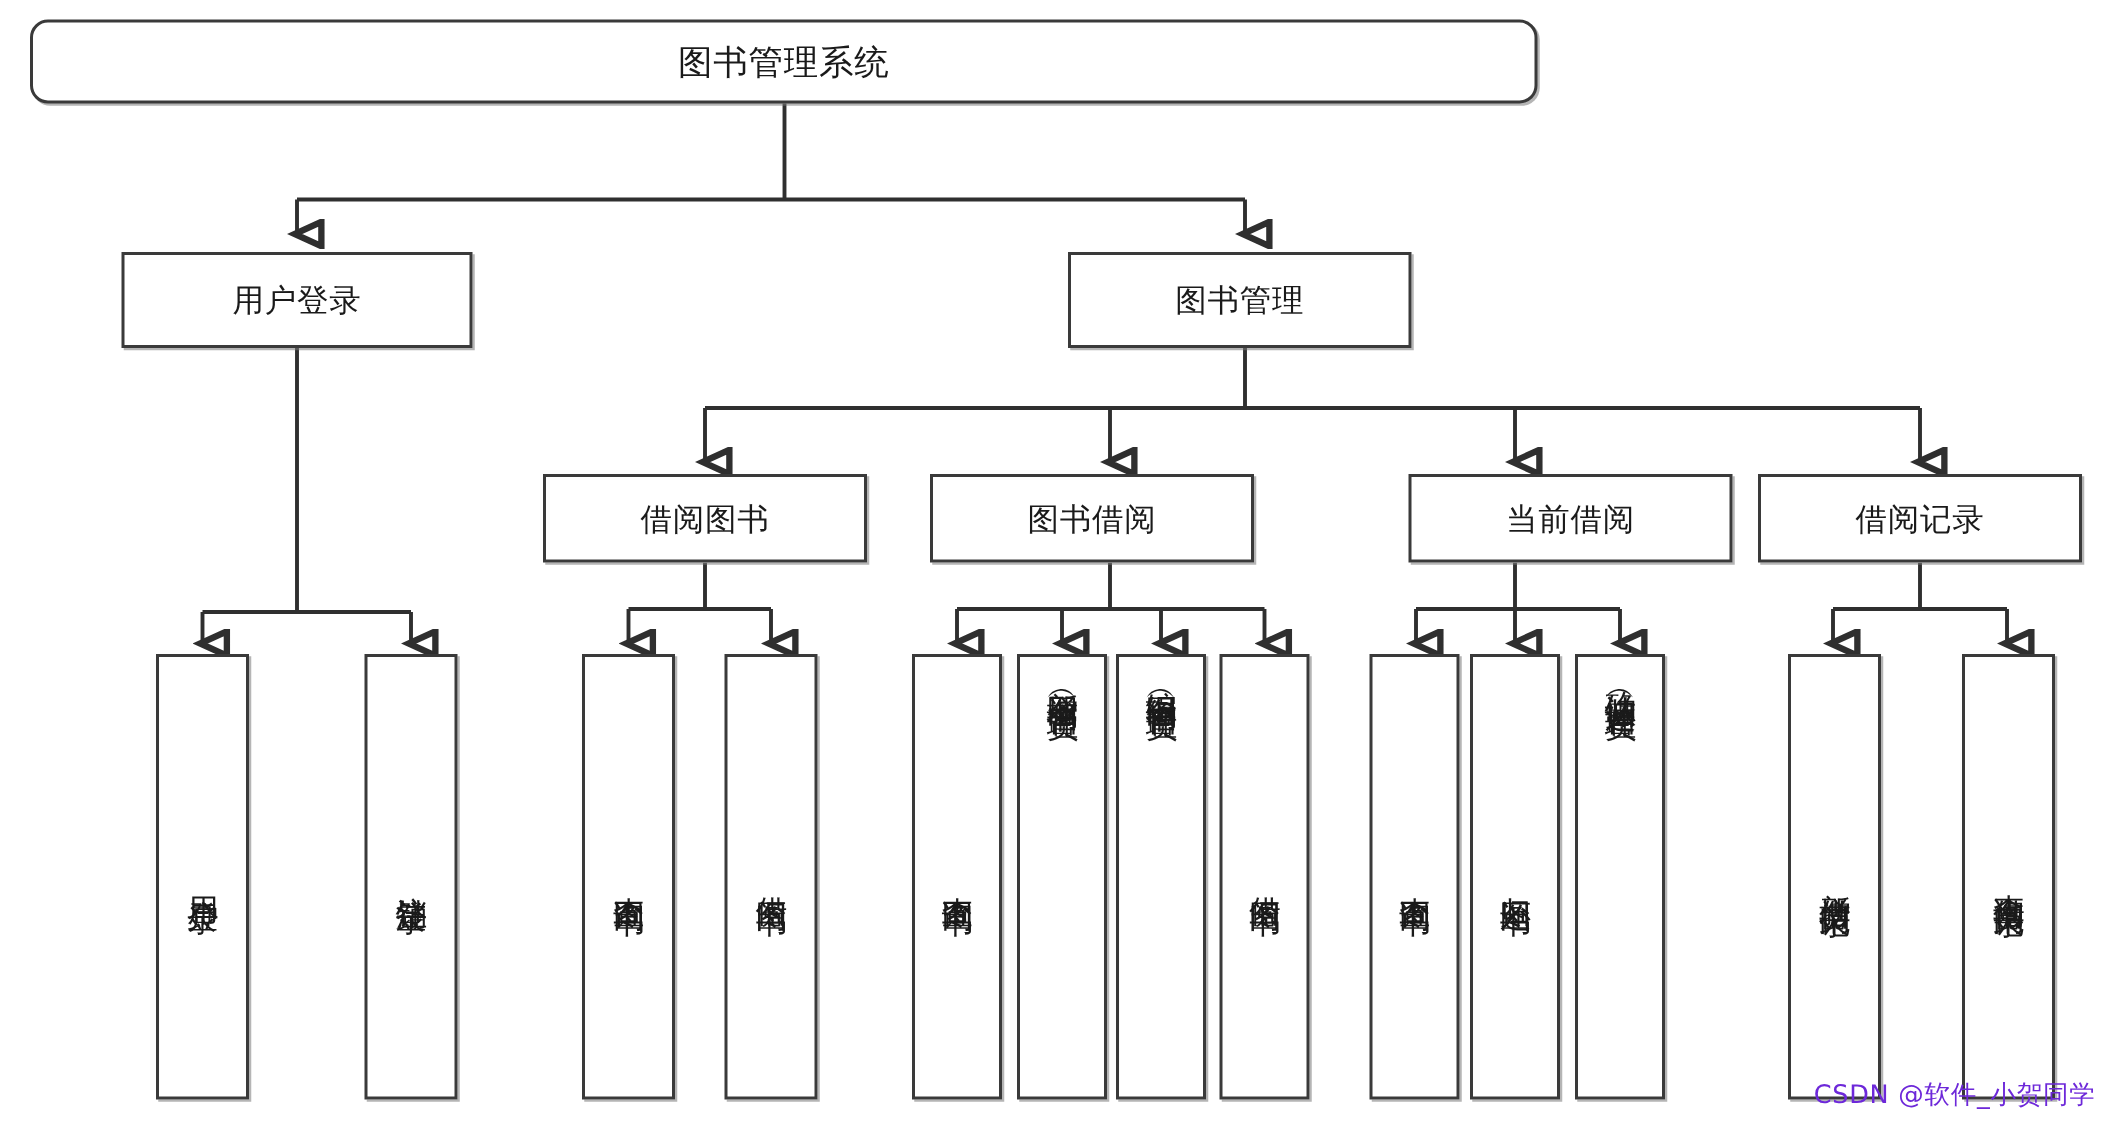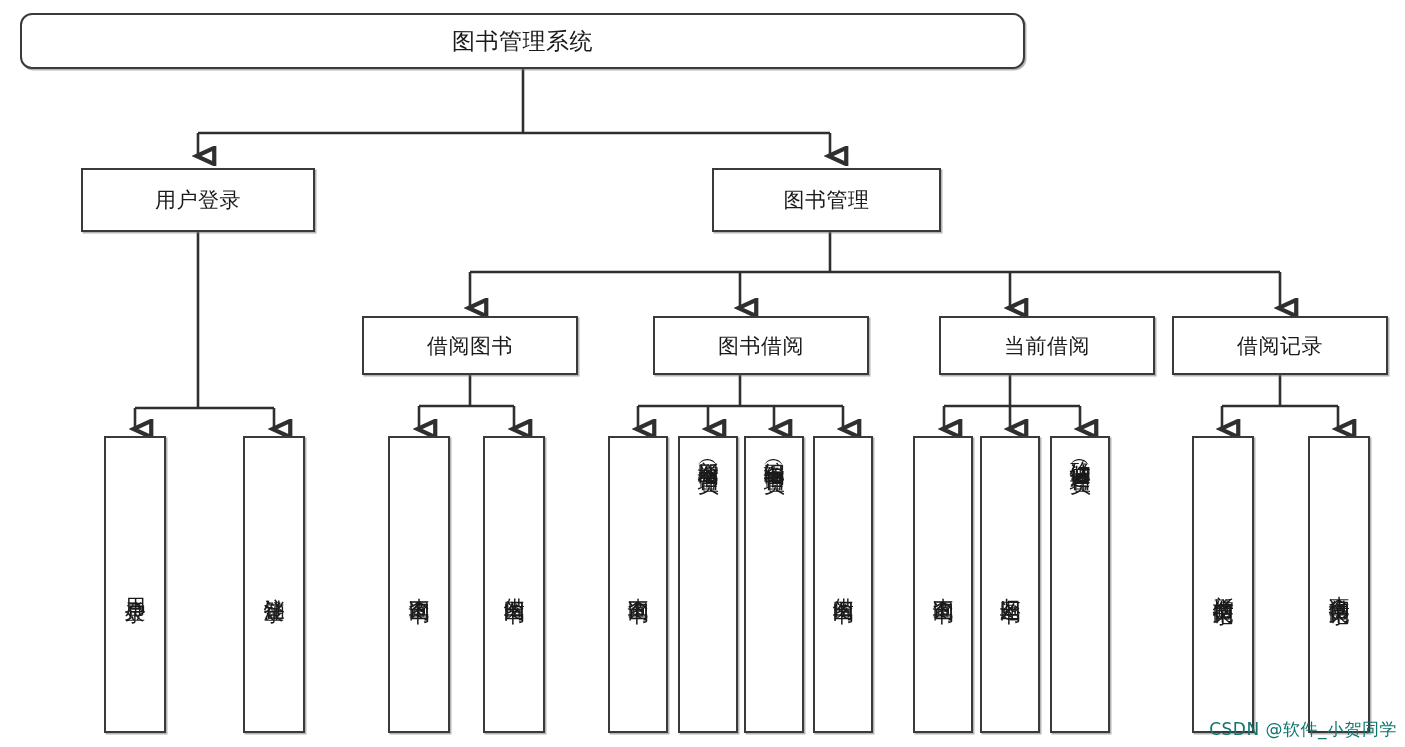--- a/index.html
+++ b/index.html
@@ -73,21 +73,21 @@
   svg#connectors path, svg#connectors line {
     stroke: #2f2f2f;
     stroke-width: 2.6;
     fill: none;
   }
   .watermark {
     position: absolute;
     right: 8px;
     bottom: 6px;
     font-size: 17px;
-    color: #0f766e;
+    color: #6d28d9;
     letter-spacing: 0.5px;
     font-family: "DejaVu Sans", "Liberation Sans", sans-serif;
     white-space: nowrap;
   }
 </style>
 </head>
 <body>
 
 <div id="diagram-root">
 
@@ -148,21 +148,21 @@
   </div>
 
   <div class="node horiz lvl2" style="left:712px; top:168px; width:229px; height:64px;">
     <span class="node-label">图书管理</span>
   </div>
 
   <div class="node horiz lvl3" style="left:362px; top:316px; width:216px; height:59px;">
     <span class="node-label">借阅图书</span>
   </div>
 
-  <div class="node horiz lvl3" style="left:653px; top:316px; width:216px; height:59px;">
+  <div class="node horiz lvl3" style="left:620px; top:316px; width:216px; height:59px;">
     <span class="node-label">图书借阅</span>
   </div>
 
   <div class="node horiz lvl3" style="left:902px; top:316px; width:216px; height:59px;margin-left:37px;">
     <span class="node-label">当前借阅</span>
   </div>
 
   <div class="node horiz lvl3" style="left:1172px; top:316px; width:216px; height:59px;">
     <span class="node-label">借阅记录</span>
   </div>

